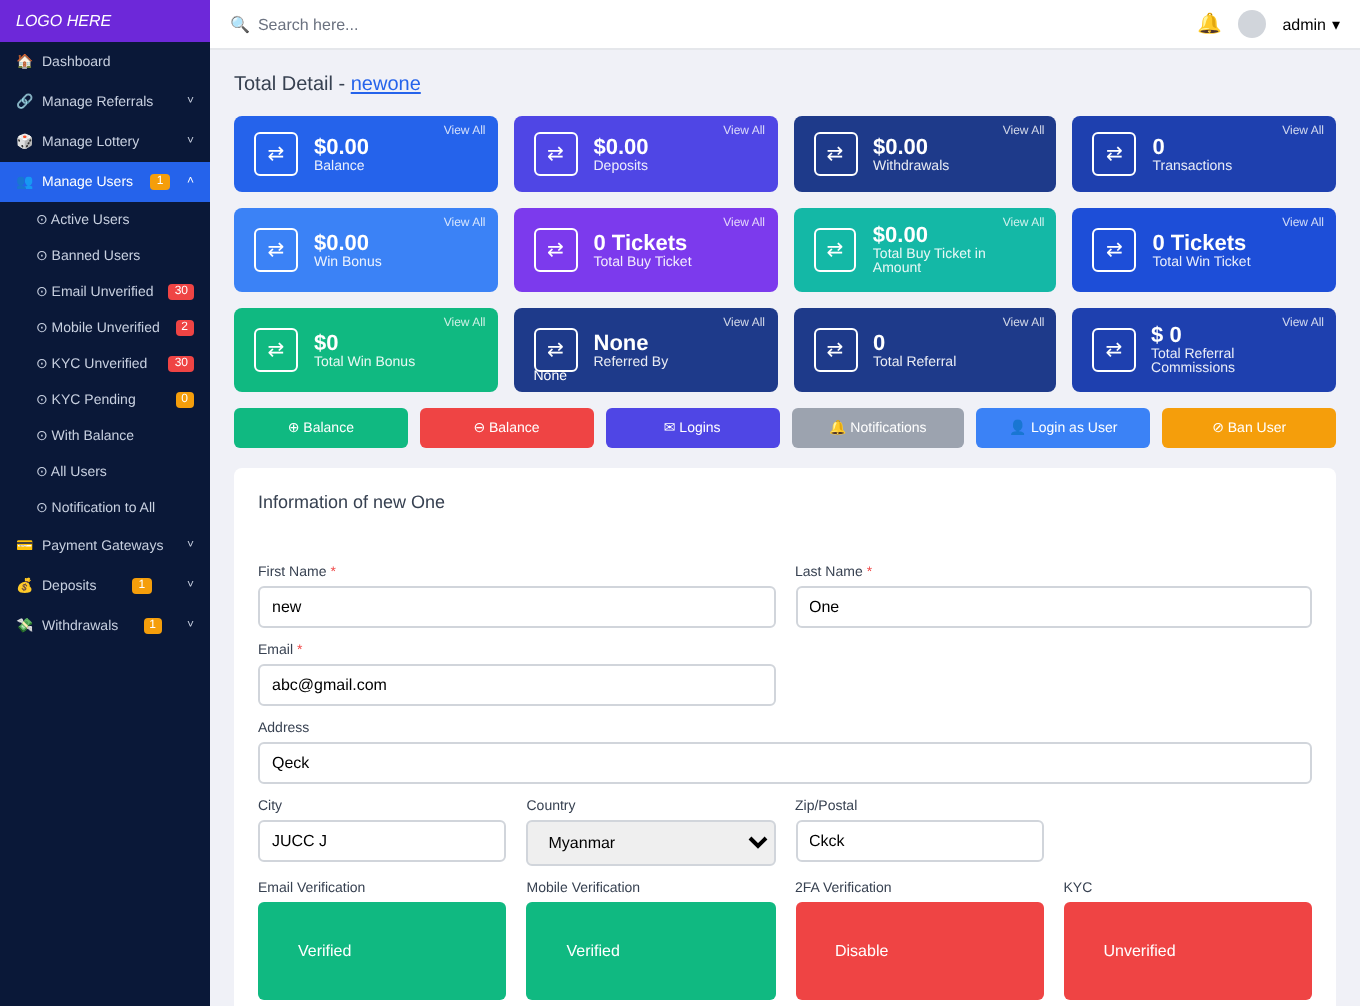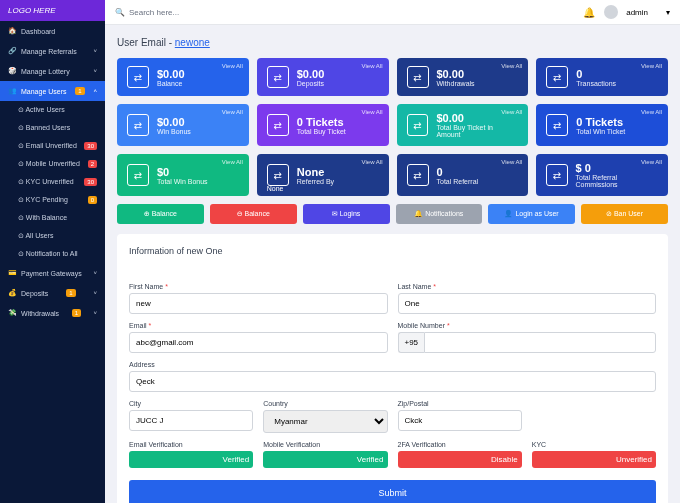--- a/index.html
+++ b/index.html
@@ -13,21 +13,21 @@
 .sub-item{padding:5px 8px 5px 18px;font-size:7px;display:flex;align-items:center;cursor:pointer}
 .badge{font-size:6px;padding:1px 3px;border-radius:2px;margin-left:auto}
 .badge.red{background:#ef4444;color:#fff}
 .badge.orange{background:#f59e0b;color:#fff}
 .main{flex:1;display:flex;flex-direction:column}
 .topbar{background:#fff;padding:5px 10px;display:flex;align-items:center;gap:8px;border-bottom:1px solid #e5e7eb}
 .search{display:flex;align-items:center;gap:4px;font-size:8px;color:#6b7280}
 .topbar-right{margin-left:auto;display:flex;align-items:center;gap:8px}
 .bell{font-size:10px;color:#6b7280}
 .avatar{width:14px;height:14px;border-radius:50%;background:#d1d5db}
-.user{font-size:8px;display:flex;align-items:flex-start;gap:18px}
+.user{font-size:8px;display:flex;align-items:flex-start;gap:3px}
 .content{padding:12px;overflow:auto}
 .title{font-size:10px;margin-bottom:10px;color:#374151}
 .title a{color:#2563eb;text-decoration:underline}
 .cards{display:grid;grid-template-columns:repeat(4,1fr);gap:8px;margin-bottom:8px}
 .card{border-radius:4px;padding:8px 10px;color:#fff;display:flex;align-items:center;gap:8px;position:relative}
 .card-icon{width:22px;height:22px;display:flex;align-items:center;justify-content:center;border:1.5px solid currentColor;border-radius:3px;font-size:10px}
 .card-val{font-size:11px;font-weight:bold}
 .card-lbl{font-size:7px;opacity:.9}
 .viewall{position:absolute;top:5px;right:6px;font-size:6px;color:rgba(255,255,255,.8)}
 .c-blue{background:#2563eb}.c-indigo{background:#4f46e5}.c-navy{background:#1e3a8a}.c-navy2{background:#1e40af}
@@ -40,21 +40,21 @@
 .panel{background:#fff;border-radius:4px;padding:12px}
 .panel-title{font-size:9px;margin-bottom:27px;color:#374151}
 .row{display:grid;grid-template-columns:repeat(2,1fr);gap:10px;margin-bottom:8px}
 .row4{display:grid;grid-template-columns:repeat(4,1fr);gap:10px;margin-bottom:8px}
 .field label{font-size:7px;display:block;margin-bottom:3px;color:#374151}
 .req{color:#ef4444}
 .field input,.field select{width:100%;padding:5px 6px;border:1px solid #d1d5db;border-radius:3px;font-size:8px}
 .prefix{display:flex}
 .prefix span{background:#f3f4f6;border:1px solid #d1d5db;border-right:none;padding:5px 6px;font-size:8px;border-radius:3px 0 0 3px}
 .prefix input{border-radius:0 3px 3px 0}
-.status{padding:4px;text-align:right;color:#fff;font-size:8px;border-radius:3px;cursor:pointer}
+.status{padding:20px;text-align:left;color:#fff;font-size:8px;border-radius:3px;cursor:pointer}
 .submit{width:100%;padding:8px;background:#2563eb;color:#fff;border:none;border-radius:3px;font-size:9px;cursor:pointer;margin-top:4px}
 </style>
 </head>
 <body>
 
 <div class="sidebar">
 <div class="logo">LOGO HERE</div>
 <div id="nav1">
       <div class="nav-item">
         <span class="ico">🏠</span>
@@ -142,21 +142,21 @@
 <div class="avatar"></div>
 <div class="user">
 <span>admin</span>
 <span>▾</span>
 </div>
 </div>
 </div>
 
 <div class="content">
 <div class="title">
-<span>User Email - </span><a>newone</a>
+<span>Total Detail - </span><a>newone</a>
 </div>
 <div class="cards" id="cards">
         <div class="card c-blue">
           <span class="viewall">View All</span>
           <div class="card-icon">⇄</div>
           <div>
             <div class="card-val">$0.00</div>
             <div class="card-lbl">Balance</div>
           </div>
         </div>
@@ -260,27 +260,20 @@
       </div>
 
 <div class="panel">
 <div class="panel-title">Information of new One</div>
 <div class="row">
 <div class="field"><label><span>First Name</span> <span class="req">*</span></label><input value="new" style=""></div>
 <div class="field"><label><span>Last Name</span> <span class="req">*</span></label><input value="One" style=""></div>
 </div>
 <div class="row">
 <div class="field"><label><span>Email</span> <span class="req">*</span></label><input value="abc@gmail.com" style=""></div>
-<div class="field">
-            <label><span>Mobile Number</span> <span class="req">*</span></label>
-            <div class="prefix">
-              <span>+95</span>
-              <input value="" style="">
-            </div>
-          </div>
 </div>
 <div class="field" style="margin-bottom:8px"><label>Address</label><input value="Qeck" style=""></div>
 <div class="row4">
 <div class="field"><label>City</label><input value="JUCC J" style=""></div>
 <div class="field"><label>Country</label><select><option>Myanmar</option></select></div>
 <div class="field"><label>Zip/Postal</label><input value="Ckck" style=""></div>
 </div>
 <div class="row4">
 <div class="field">
             <label>Email Verification</label>

